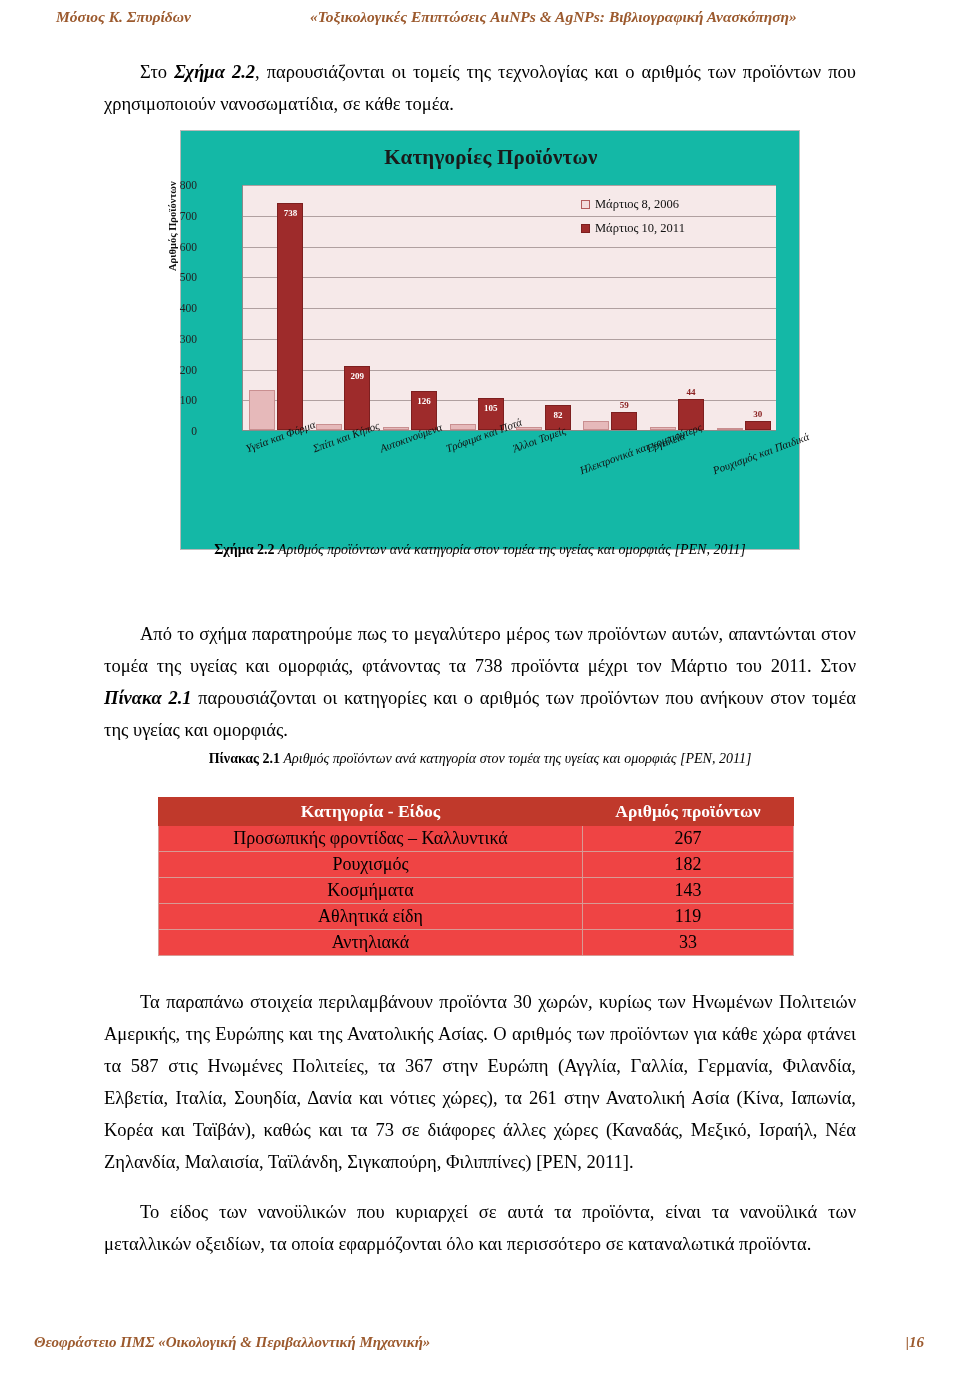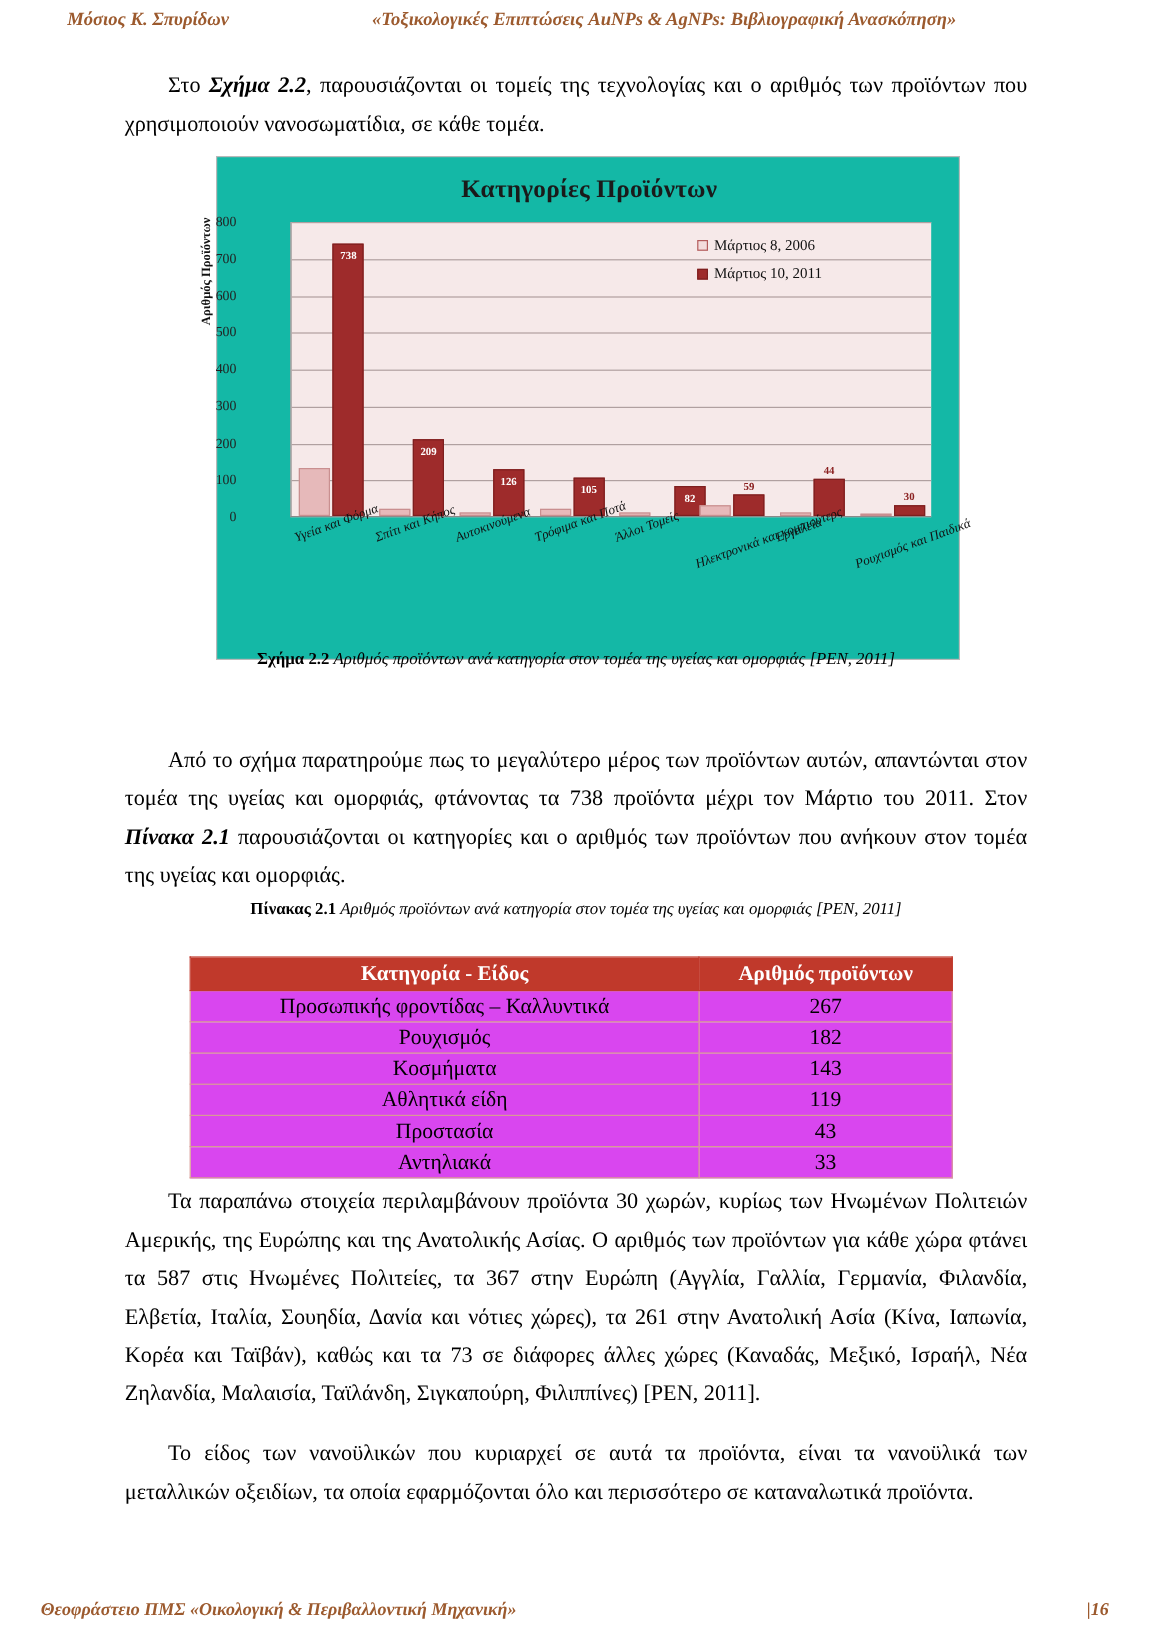--- a/index.html
+++ b/index.html
@@ -212,21 +212,21 @@
     font-size: 17.5px;
     border: 1px solid #c0392b;
   }
   .data-table td {
     padding: 2px 0;
     text-align: center;
     border-left: 1px solid #d79a94;
     border-right: 1px solid #d79a94;
     border-top: 1px solid #d79a94;
     border-bottom: 1px solid #d79a94;
-    background: #d946ef;
+    background: #ef4444;
   }
   .data-table td.num { width: 210px; }
 
   
   .page-footer {
     position: absolute;
     bottom: 18px;
     left: 0;
     width: 960px;
     height: 24px;
@@ -287,21 +287,21 @@
         </div>
         <div class="bar s2006" style="left: 139.875px; width: 26px; height: 3.075px;"></div>
         <div class="bar s2011" style="left: 167.875px; width: 26px; height: 38.745px;">
           <span class="bar-value">126</span>
         </div>
         <div class="bar s2006" style="left: 206.625px; width: 26px; height: 5.535px;"></div>
         <div class="bar s2011" style="left: 234.625px; width: 26px; height: 32.2875px;">
           <span class="bar-value">105</span>
         </div>
         <div class="bar s2006" style="left: 273.375px; width: 26px; height: 3.075px;"></div>
-        <div class="bar s2011" style="left: 319px; width: 26px; height: 25.215px;">
+        <div class="bar s2011" style="left: 302px; width: 26px; height: 25.215px;">
           <span class="bar-value">82</span>
         </div>
         <div class="bar s2006" style="left: 340.125px; width: 26px; height: 9.225px;"></div>
         <div class="bar s2011" style="left: 368.125px; width: 26px; height: 18.1425px;">
           <span class="bar-value" style="top: -13px; color: rgb(138, 32, 32);">59</span>
         </div>
         <div class="bar s2006" style="left: 406.875px; width: 26px; height: 3.075px;"></div>
         <div class="bar s2011" style="left: 434.875px; width: 26px; height: 31px;">
           <span class="bar-value" style="top: -13px; color: rgb(138, 32, 32);">44</span>
         </div>
@@ -365,24 +365,20 @@
       </tr>
       <tr>
         <td>Κοσμήματα</td>
         <td class="num">143</td>
       </tr>
       <tr>
         <td>Αθλητικά είδη</td>
         <td class="num">119</td>
       </tr>
       <tr>
-        <td>Προστασία</td>
-        <td class="num">43</td>
-      </tr>
-      <tr>
         <td>Αντηλιακά</td>
         <td class="num">33</td>
       </tr>
     </tbody>
 </table>
 
 <div class="content" style="top:986px;">
   <p class="body-par">Τα παραπάνω στοιχεία περιλαμβάνουν προϊόντα 30 χωρών, κυρίως των Ηνωμένων Πολιτειών Αμερικής, της Ευρώπης και της Ανατολικής Ασίας. Ο αριθμός των προϊόντων για κάθε χώρα φτάνει τα 587 στις Ηνωμένες Πολιτείες, τα 367 στην Ευρώπη (Αγγλία, Γαλλία, Γερμανία, Φιλανδία, Ελβετία, Ιταλία, Σουηδία, Δανία και νότιες χώρες), τα 261 στην Ανατολική Ασία (Κίνα, Ιαπωνία, Κορέα και Ταϊβάν), καθώς και τα 73 σε διάφορες άλλες χώρες (Καναδάς, Μεξικό, Ισραήλ, Νέα Ζηλανδία, Μαλαισία, Ταϊλάνδη, Σιγκαπούρη, Φιλιππίνες) [PEN, 2011].</p>
 </div>
 

